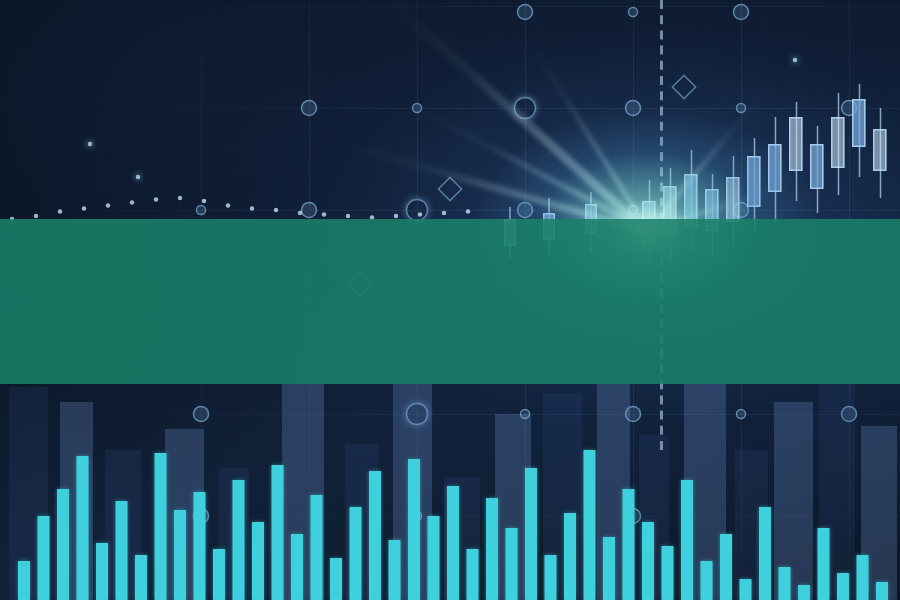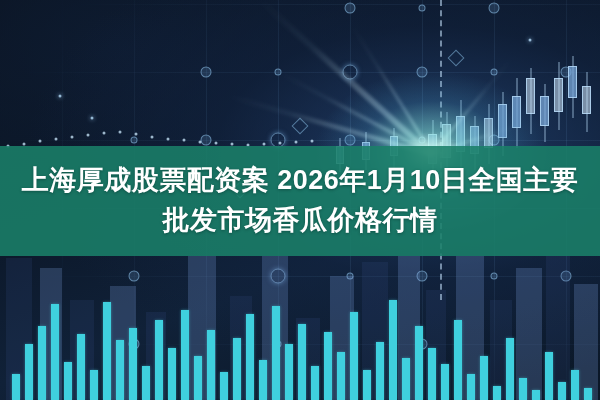--- a/index.html
+++ b/index.html
@@ -380,18 +380,14 @@
     <div class="vbar" style="left:519px; width:8px; height:22px;"></div>
     <div class="vbar" style="left:532px; width:8px; height:10px;"></div>
     <div class="vbar" style="left:545px; width:8px; height:48px;"></div>
     <div class="vbar" style="left:558px; width:8px; height:18px;"></div>
     <div class="vbar" style="left:571px; width:8px; height:30px;"></div>
     <div class="vbar" style="left:584px; width:8px; height:12px;"></div>
   </div>
 
   <div id="green-band"></div>
 
-  <div id="title-block">
-    <div class="tline">上海厚成股票配资案 2026年1月10日全国主要</div>
-    <div class="tline">批发市场香瓜价格行情</div>
-  </div>
 
 </div>
 
 </body></html>

